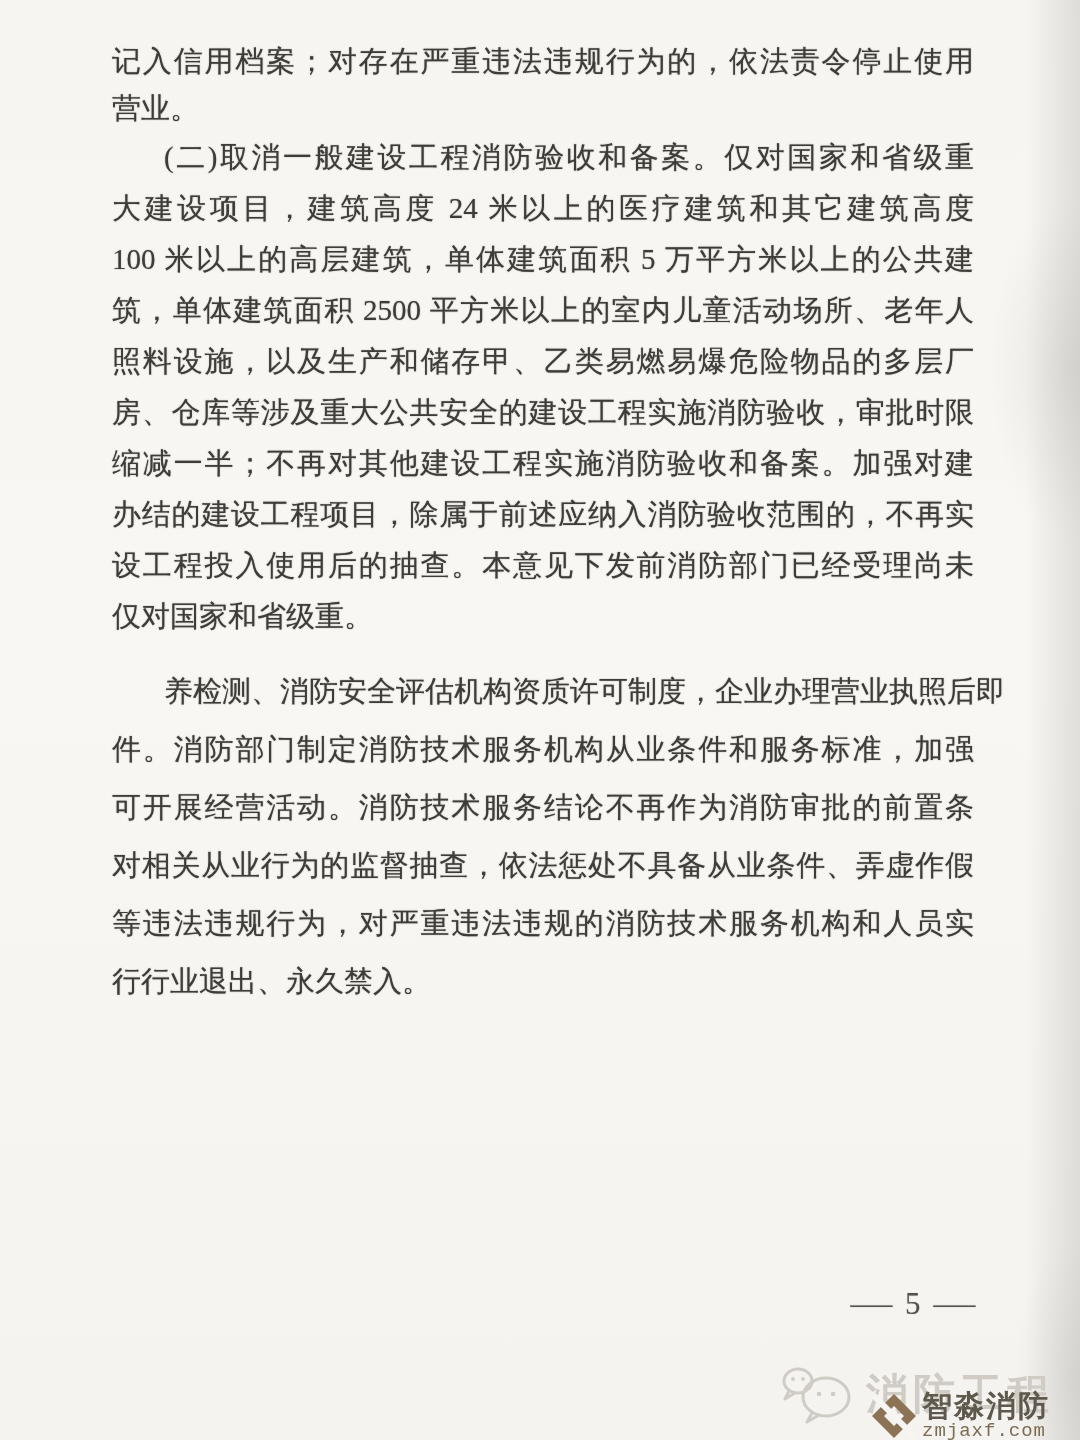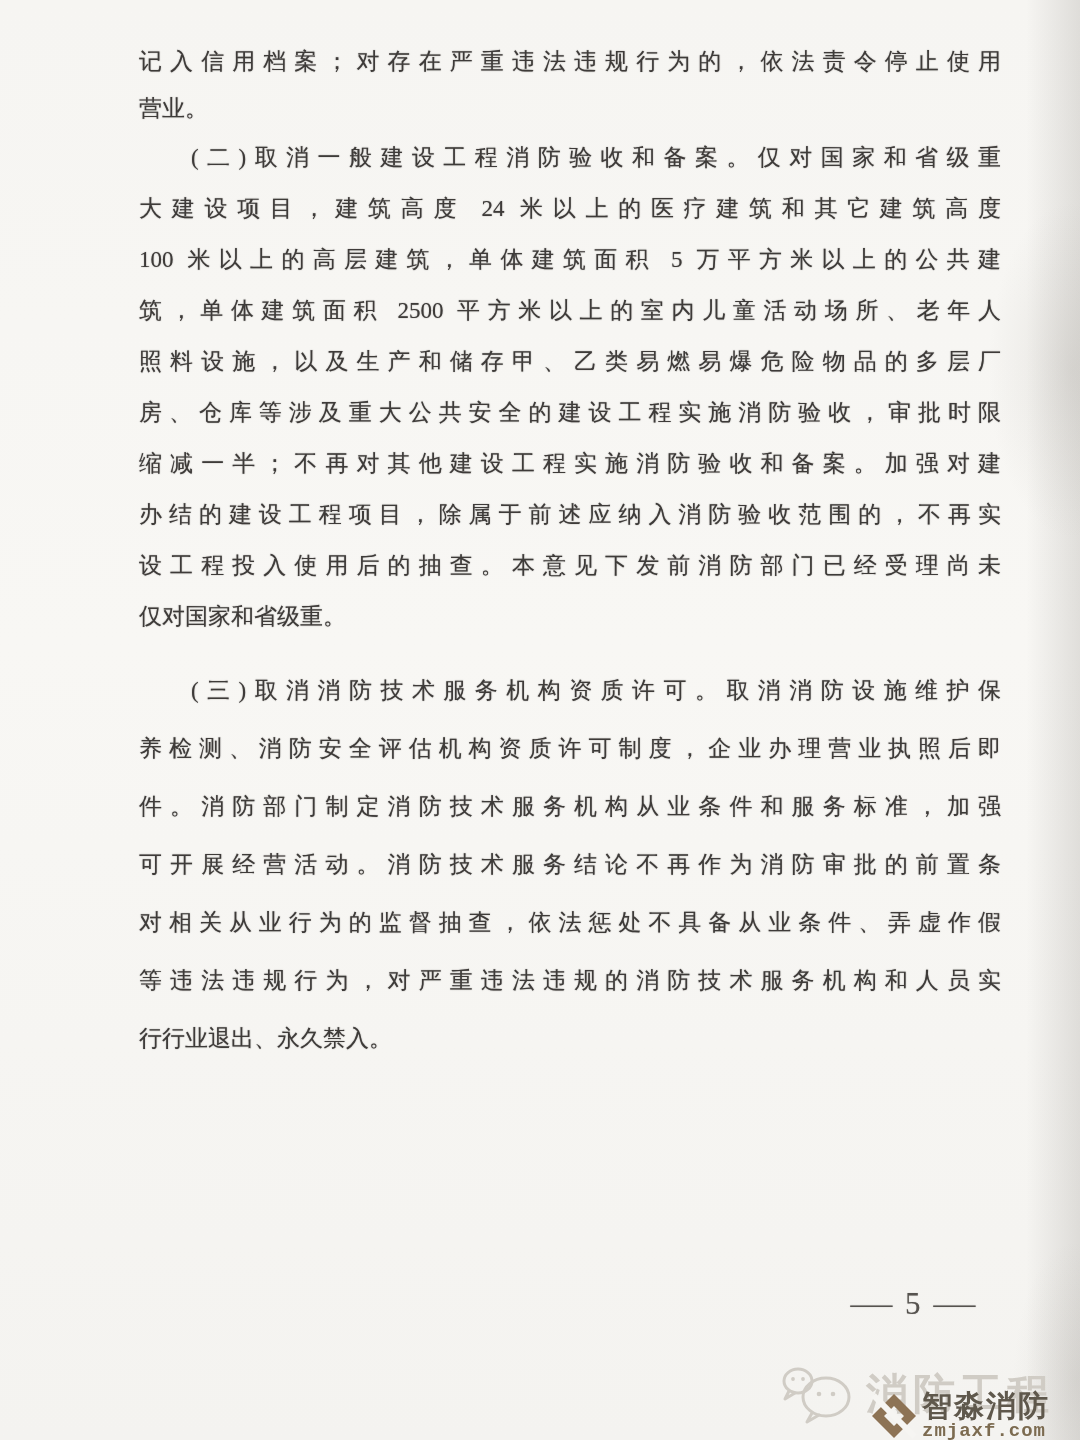--- a/index.html
+++ b/index.html
@@ -7,22 +7,22 @@
     position:relative;width:1080px;height:1440px;overflow:hidden;
     font-family:"Liberation Serif","DejaVu Serif",serif;
     background:
       radial-gradient(ellipse 120px 240px at 1072px 370px, rgba(140,135,128,.16), transparent 70%),
       radial-gradient(ellipse 90px 200px at 1076px 1380px, rgba(140,135,128,.12), transparent 70%),
       linear-gradient(to right, rgba(0,0,0,0) 95%, rgba(115,110,104,.18)),
       linear-gradient(180deg,#f6f5f2 0%,#f8f7f4 45%,#f4f3f0 100%);
   }
   
   .text-block{
-    position:absolute;left:139px;top:38px;width:862px;
-    font-size:23px;color:#3e3b39;
+    position:absolute;left:112px;top:38px;width:862px;
+    font-size:29px;color:#3e3b39;
     text-shadow:0 0 1px rgba(62,59,57,.5), 0 0 2px rgba(62,59,57,.14);
   }
   .para{--lh:50px;}
   .para0{--lh:47px;}
   .para1{--lh:51px;}
   .para2{--lh:58px;margin-top:20px;}
   .para3{--lh:68px;margin-top:16px;}
   .line{
     height:var(--lh);line-height:var(--lh);
     white-space:nowrap;
@@ -46,21 +46,21 @@
     color:#d0ccc5;font-family:"Liberation Sans","DejaVu Sans",sans-serif;
     font-size:42px;font-weight:700;letter-spacing:5px;white-space:nowrap;
   }
   .wm-brown{
     position:absolute;top:1390px;right:30px;z-index:2;
     display:flex;align-items:center;gap:5px;
   }
   .wm-col{display:flex;flex-direction:column;line-height:1.05;
     font-family:"Liberation Sans","DejaVu Sans",sans-serif;white-space:nowrap;}
   .wm-name{font-size:30px;font-weight:700;color:#5f584c;letter-spacing:2px;}
-  .wm-domain{font-size:19px;font-weight:700;color:#7c6b50;
+  .wm-domain{font-size:19px;font-weight:400;color:#7c6b50;
     font-family:"Liberation Mono","DejaVu Sans Mono",monospace;letter-spacing:1px;}
 </style>
 </head>
 <body>
 
 <div class="page">
 
   <div class="text-block" id="text-block">
       <div class="para para0">
         <div class="line">记入信用档案；对存在严重违法违规行为的，依法责令停止使用</div>
@@ -72,21 +72,20 @@
         <div class="line">100 米以上的高层建筑，单体建筑面积 5 万平方米以上的公共建</div>
         <div class="line">筑，单体建筑面积 2500 平方米以上的室内儿童活动场所、老年人</div>
         <div class="line">照料设施，以及生产和储存甲、乙类易燃易爆危险物品的多层厂</div>
         <div class="line">房、仓库等涉及重大公共安全的建设工程实施消防验收，审批时限</div>
         <div class="line">缩减一半；不再对其他建设工程实施消防验收和备案。加强对建</div>
         <div class="line">办结的建设工程项目，除属于前述应纳入消防验收范围的，不再实</div>
         <div class="line">设工程投入使用后的抽查。本意见下发前消防部门已经受理尚未</div>
         <div class="line short">仅对国家和省级重。</div>
       </div>
       <div class="para para2 indent">
-        <div class="line">(三)取消消防技术服务机构资质许可。取消消防设施维护保</div>
         <div class="line">养检测、消防安全评估机构资质许可制度，企业办理营业执照后即</div>
         <div class="line">件。消防部门制定消防技术服务机构从业条件和服务标准，加强</div>
         <div class="line">可开展经营活动。消防技术服务结论不再作为消防审批的前置条</div>
         <div class="line">对相关从业行为的监督抽查，依法惩处不具备从业条件、弄虚作假</div>
         <div class="line">等违法违规行为，对严重违法违规的消防技术服务机构和人员实</div>
         <div class="line short">行行业退出、永久禁入。</div>
       </div>
     </div>
 
   <div class="page-number">

